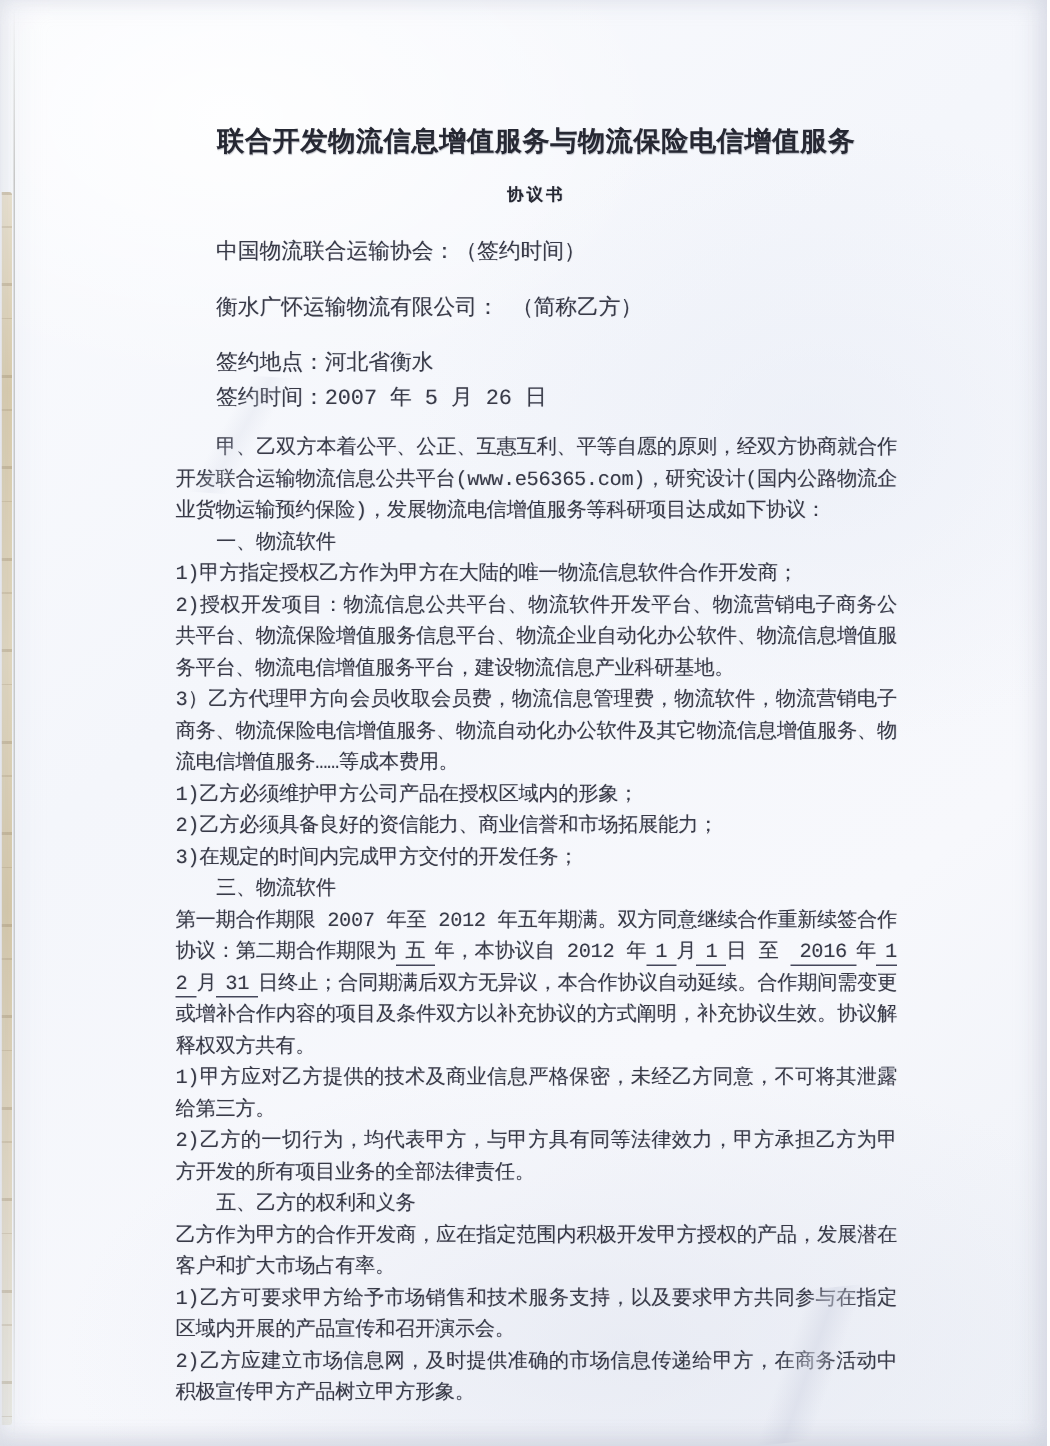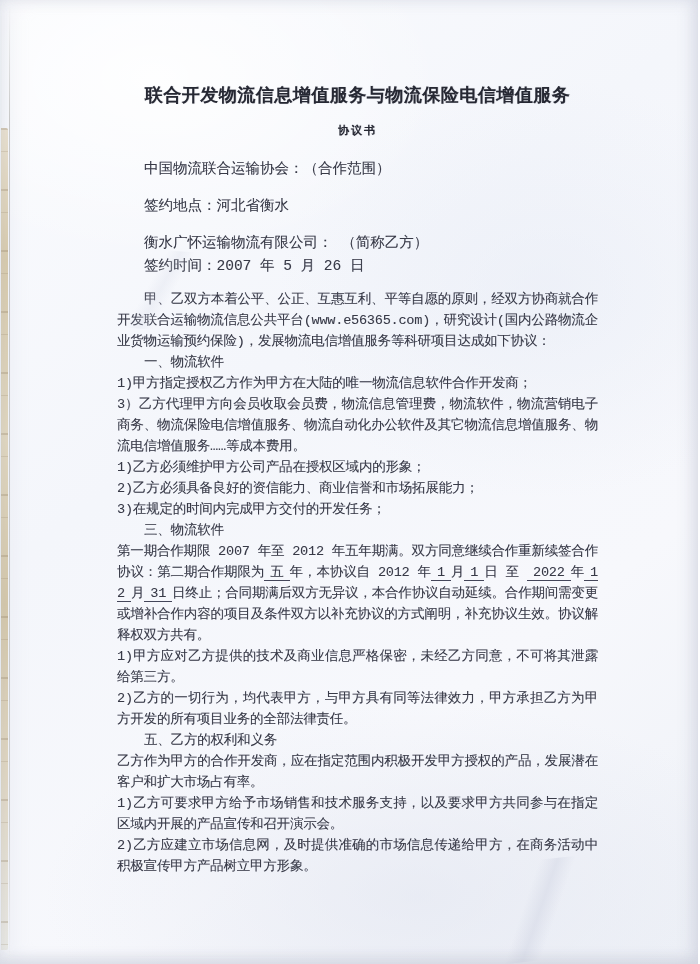--- a/index.html
+++ b/index.html
@@ -123,40 +123,41 @@
 
   <div class="binding-strip"></div>
   <div class="page-edge-line"></div>
 
   <div class="content">
 
     <h1 class="doc-title">联合开发物流信息增值服务与物流保险电信增值服务</h1>
     <h2 class="doc-subtitle">协议书</h2>
 
     <div class="head-lines">
-      <p class="head-line party-a">中国物流联合运输协会：（合作范围）</p>
+      <p class="head-line party-a">中国物流联合运输协会：（签约时间）</p>
+      <p class="head-line party-b">衡水广怀运输物流有限公司： （简称乙方）</p>
       <p class="head-line place">签约地点：河北省衡水</p>
-      <p class="head-line party-b">衡水广怀运输物流有限公司： （简称乙方）</p>
       <p class="head-line time">签约时间：2007 年 5 月 26 日</p>
     </div>
 
     <div class="body-text">
 
       <p class="indent">甲、乙双方本着公平、公正、互惠互利、平等自愿的原则，经双方协商就合作开发联合运输物流信息公共平台(www.e56365.com)，研究设计(国内公路物流企业货物运输预约保险)，发展物流电信增值服务等科研项目达成如下协议：</p>
 
       <p class="indent">一、物流软件</p>
       <p>1)甲方指定授权乙方作为甲方在大陆的唯一物流信息软件合作开发商；</p>
+      <p>2)授权开发项目：物流信息公共平台、物流软件开发平台、物流营销电子商务公共平台、物流保险增值服务信息平台、物流企业自动化办公软件、物流信息增值服务平台、物流电信增值服务平台，建设物流信息产业科研基地。</p>
       <p>3）乙方代理甲方向会员收取会员费，物流信息管理费，物流软件，物流营销电子商务、物流保险电信增值服务、物流自动化办公软件及其它物流信息增值服务、物流电信增值服务……等成本费用。</p>
 
       <p>1)乙方必须维护甲方公司产品在授权区域内的形象；</p>
       <p>2)乙方必须具备良好的资信能力、商业信誉和市场拓展能力；</p>
       <p>3)在规定的时间内完成甲方交付的开发任务；</p>
 
       <p class="indent">三、物流软件</p>
-      <p><span>第一期合作期限 2007 年至 2012 年五年期满。双方同意继续合作重新续签合作协议：第二期合作期限为</span><span class="u">五</span><span>年，本协议自 2012 年</span><span class="u">1</span><span>月</span><span class="u">1</span><span>日 至 </span><span class="u">2022</span><span>年</span><span class="u">12</span><span>月</span><span class="u">31</span><span>日终止；合同期满后双方无异议，本合作协议自动延续。合作期间需变更或增补合作内容的项目及条件双方以补充协议的方式阐明，补充协议生效。协议解释权双方共有。</span></p>
+      <p><span>第一期合作期限 2007 年至 2012 年五年期满。双方同意继续合作重新续签合作协议：第二期合作期限为</span><span class="u">五</span><span>年，本协议自 2012 年</span><span class="u">1</span><span>月</span><span class="u">1</span><span>日 至 </span><span class="u">2016</span><span>年</span><span class="u">12</span><span>月</span><span class="u">31</span><span>日终止；合同期满后双方无异议，本合作协议自动延续。合作期间需变更或增补合作内容的项目及条件双方以补充协议的方式阐明，补充协议生效。协议解释权双方共有。</span></p>
 
       <p>1)甲方应对乙方提供的技术及商业信息严格保密，未经乙方同意，不可将其泄露给第三方。</p>
       <p>2)乙方的一切行为，均代表甲方，与甲方具有同等法律效力，甲方承担乙方为甲方开发的所有项目业务的全部法律责任。</p>
 
       <p class="indent">五、乙方的权利和义务</p>
       <p>乙方作为甲方的合作开发商，应在指定范围内积极开发甲方授权的产品，发展潜在客户和扩大市场占有率。</p>
       <p>1)乙方可要求甲方给予市场销售和技术服务支持，以及要求甲方共同参与在指定区域内开展的产品宣传和召开演示会。</p>
       <p>2)乙方应建立市场信息网，及时提供准确的市场信息传递给甲方，在商务活动中积极宣传甲方产品树立甲方形象。</p>
 
     </div>

